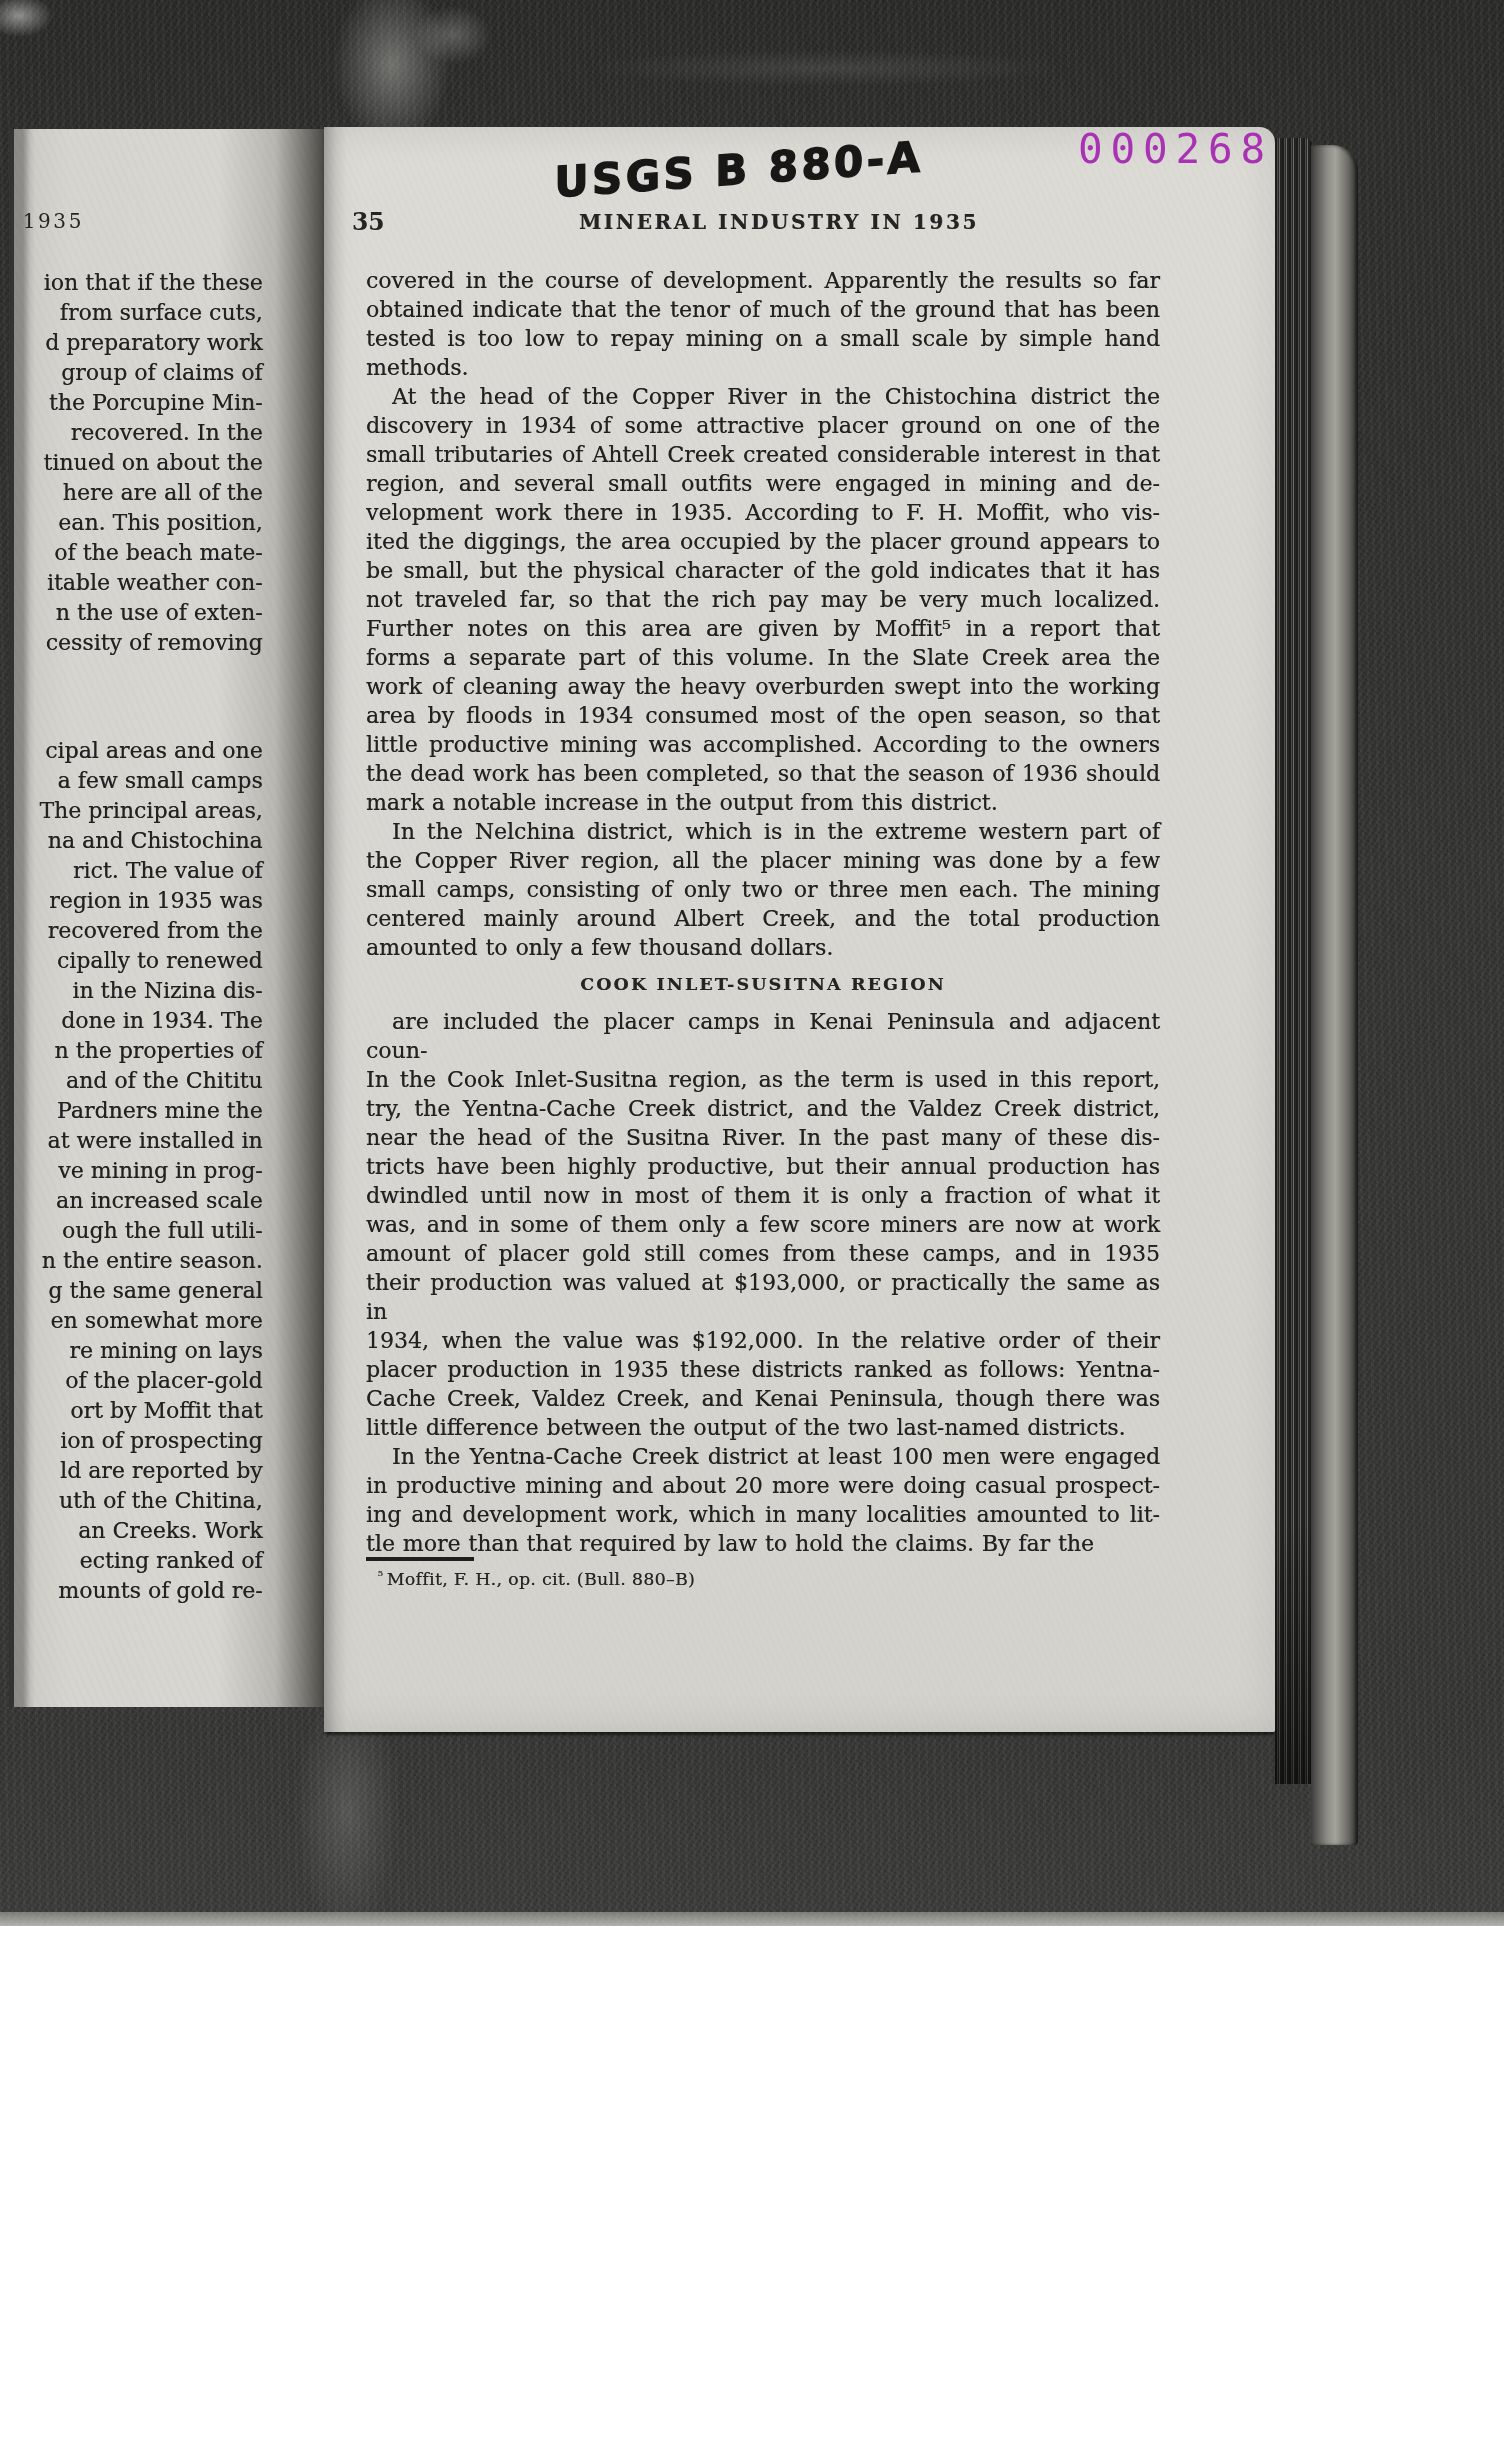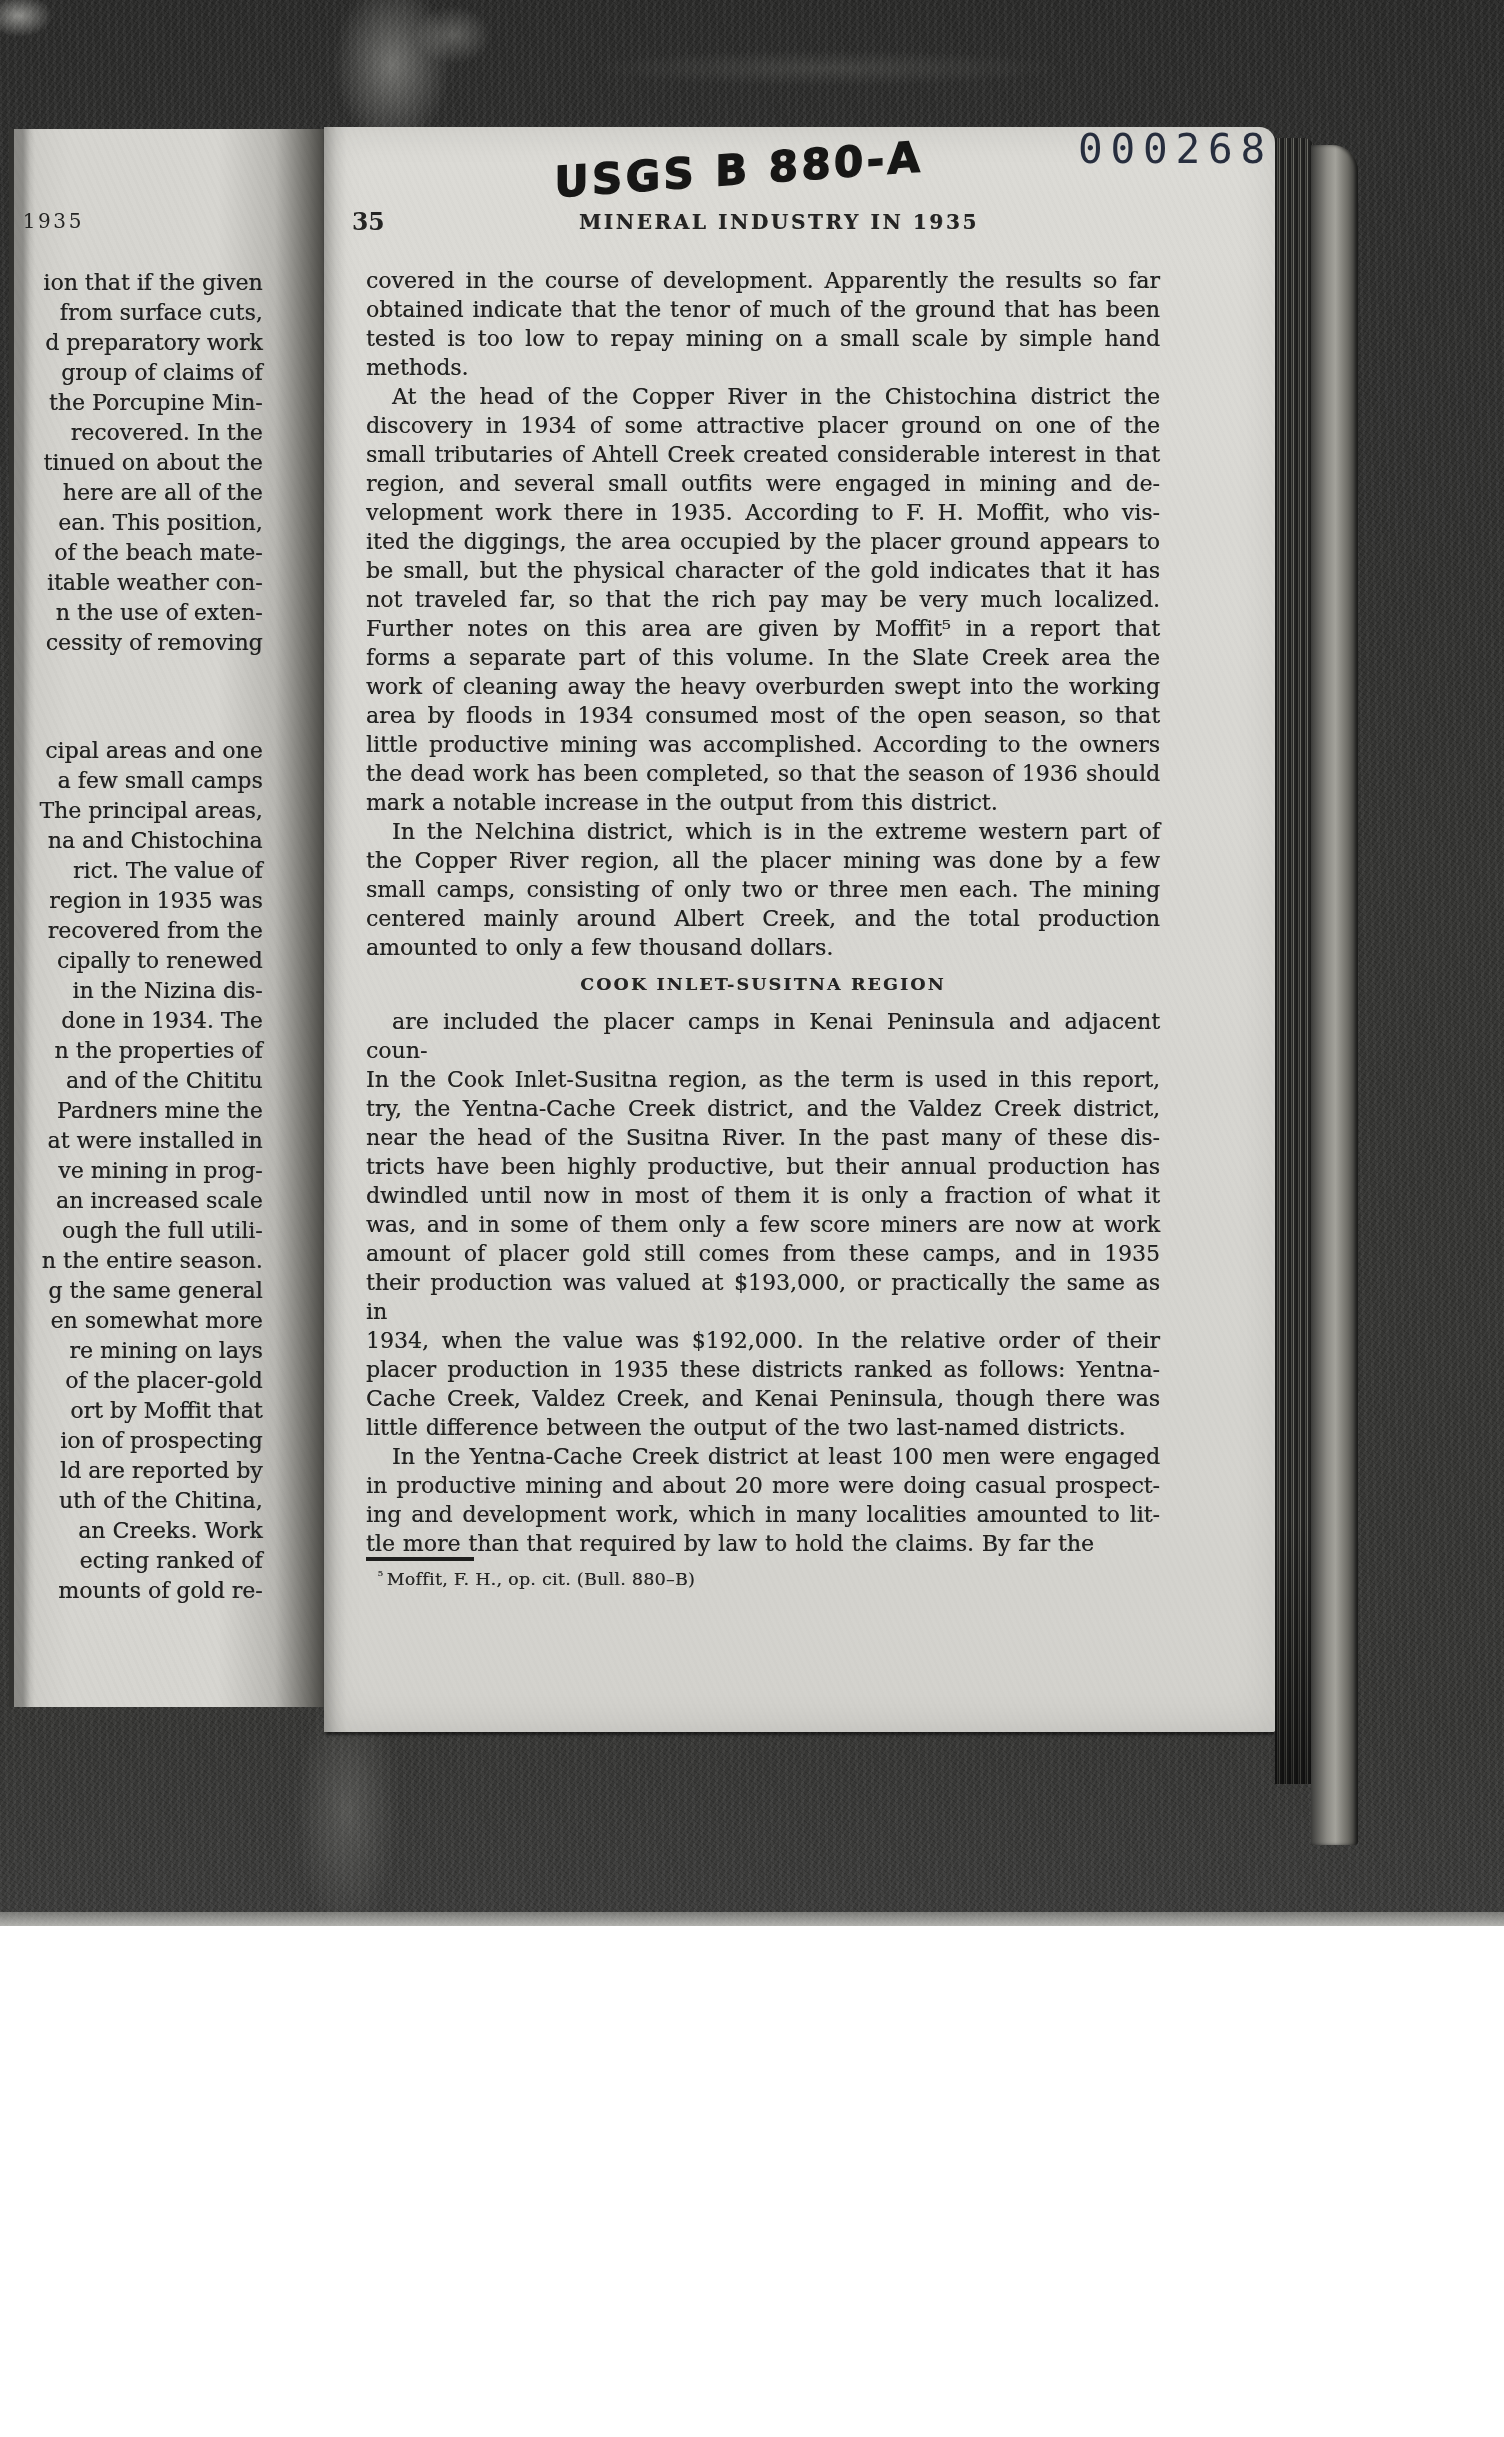--- a/index.html
+++ b/index.html
@@ -105,21 +105,21 @@
   .cover-edge{
     position:absolute;left:1311px;top:145px;width:47px;height:1700px;
     background:linear-gradient(90deg,#3d3d3b 0,#8c8b85 34%,#a3a29b 52%,#6d6c66 78%,#2f2f2d 100%);
     border-radius:0 26px 3.5px 0;
     box-shadow:inset -2.6px 0 3.5px rgba(0,0,0,.5);
   }
   
   .stamp{
     position:absolute;left:1078px;top:125px;z-index:5;
     font-family:"DejaVu Sans Mono","Liberation Mono",monospace;
-    font-size:41px;font-weight:500;letter-spacing:7.8px;color:#0f172a;
+    font-size:41px;font-weight:500;letter-spacing:7.8px;color:#a21caf;
     opacity:.88;
     text-align:center;
   }
   .handwritten{
     position:absolute;left:554px;top:145px;z-index:5;
     font-family:"DejaVu Sans","Liberation Sans",sans-serif;
     font-size:42px;font-weight:800;letter-spacing:3.5px;color:#171716;
     transform:rotate(-4deg) skewX(-4deg);
     -webkit-text-stroke:1.4px #171716;
   }
@@ -128,21 +128,21 @@
 <body>
 
 <div class="stage">
 
   <div class="scan-bg"></div>
   <div class="scan-strip"></div>
 
   <div class="left-page">
     <div class="lp-year">1935</div>
     <div class="lp-block lp-block-1">
-        <div class="lp-line">ion that if the given</div>
+        <div class="lp-line">ion that if the these</div>
         <div class="lp-line">from surface cuts,</div>
         <div class="lp-line">d preparatory work</div>
         <div class="lp-line">group of claims of</div>
         <div class="lp-line">the Porcupine Min-</div>
         <div class="lp-line">recovered.  In the</div>
         <div class="lp-line">tinued on about the</div>
         <div class="lp-line">here are all of the</div>
         <div class="lp-line">ean.  This position,</div>
         <div class="lp-line">of the beach mate-</div>
         <div class="lp-line">itable weather con-</div>

